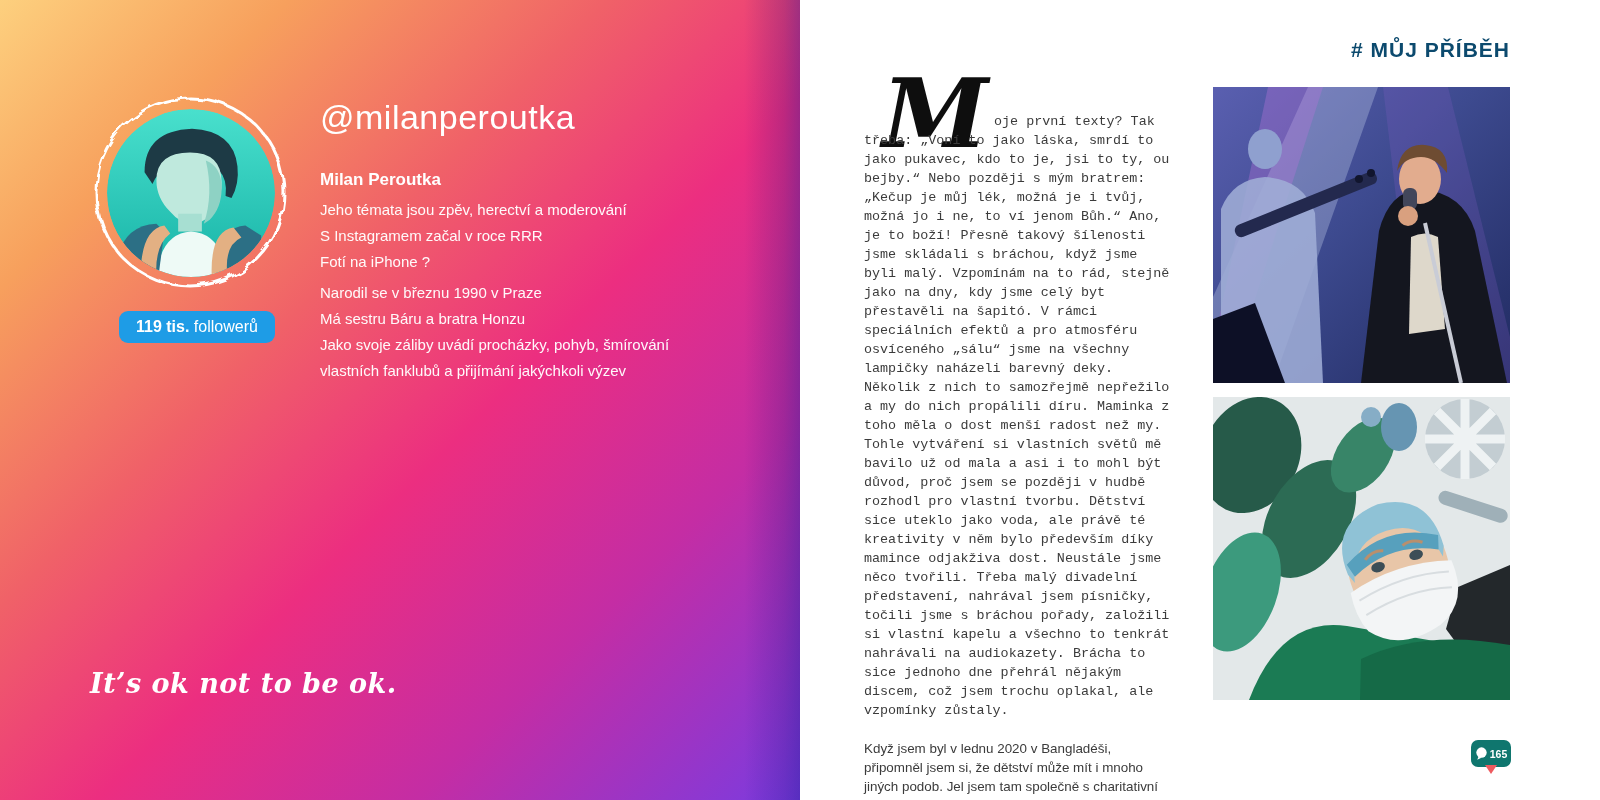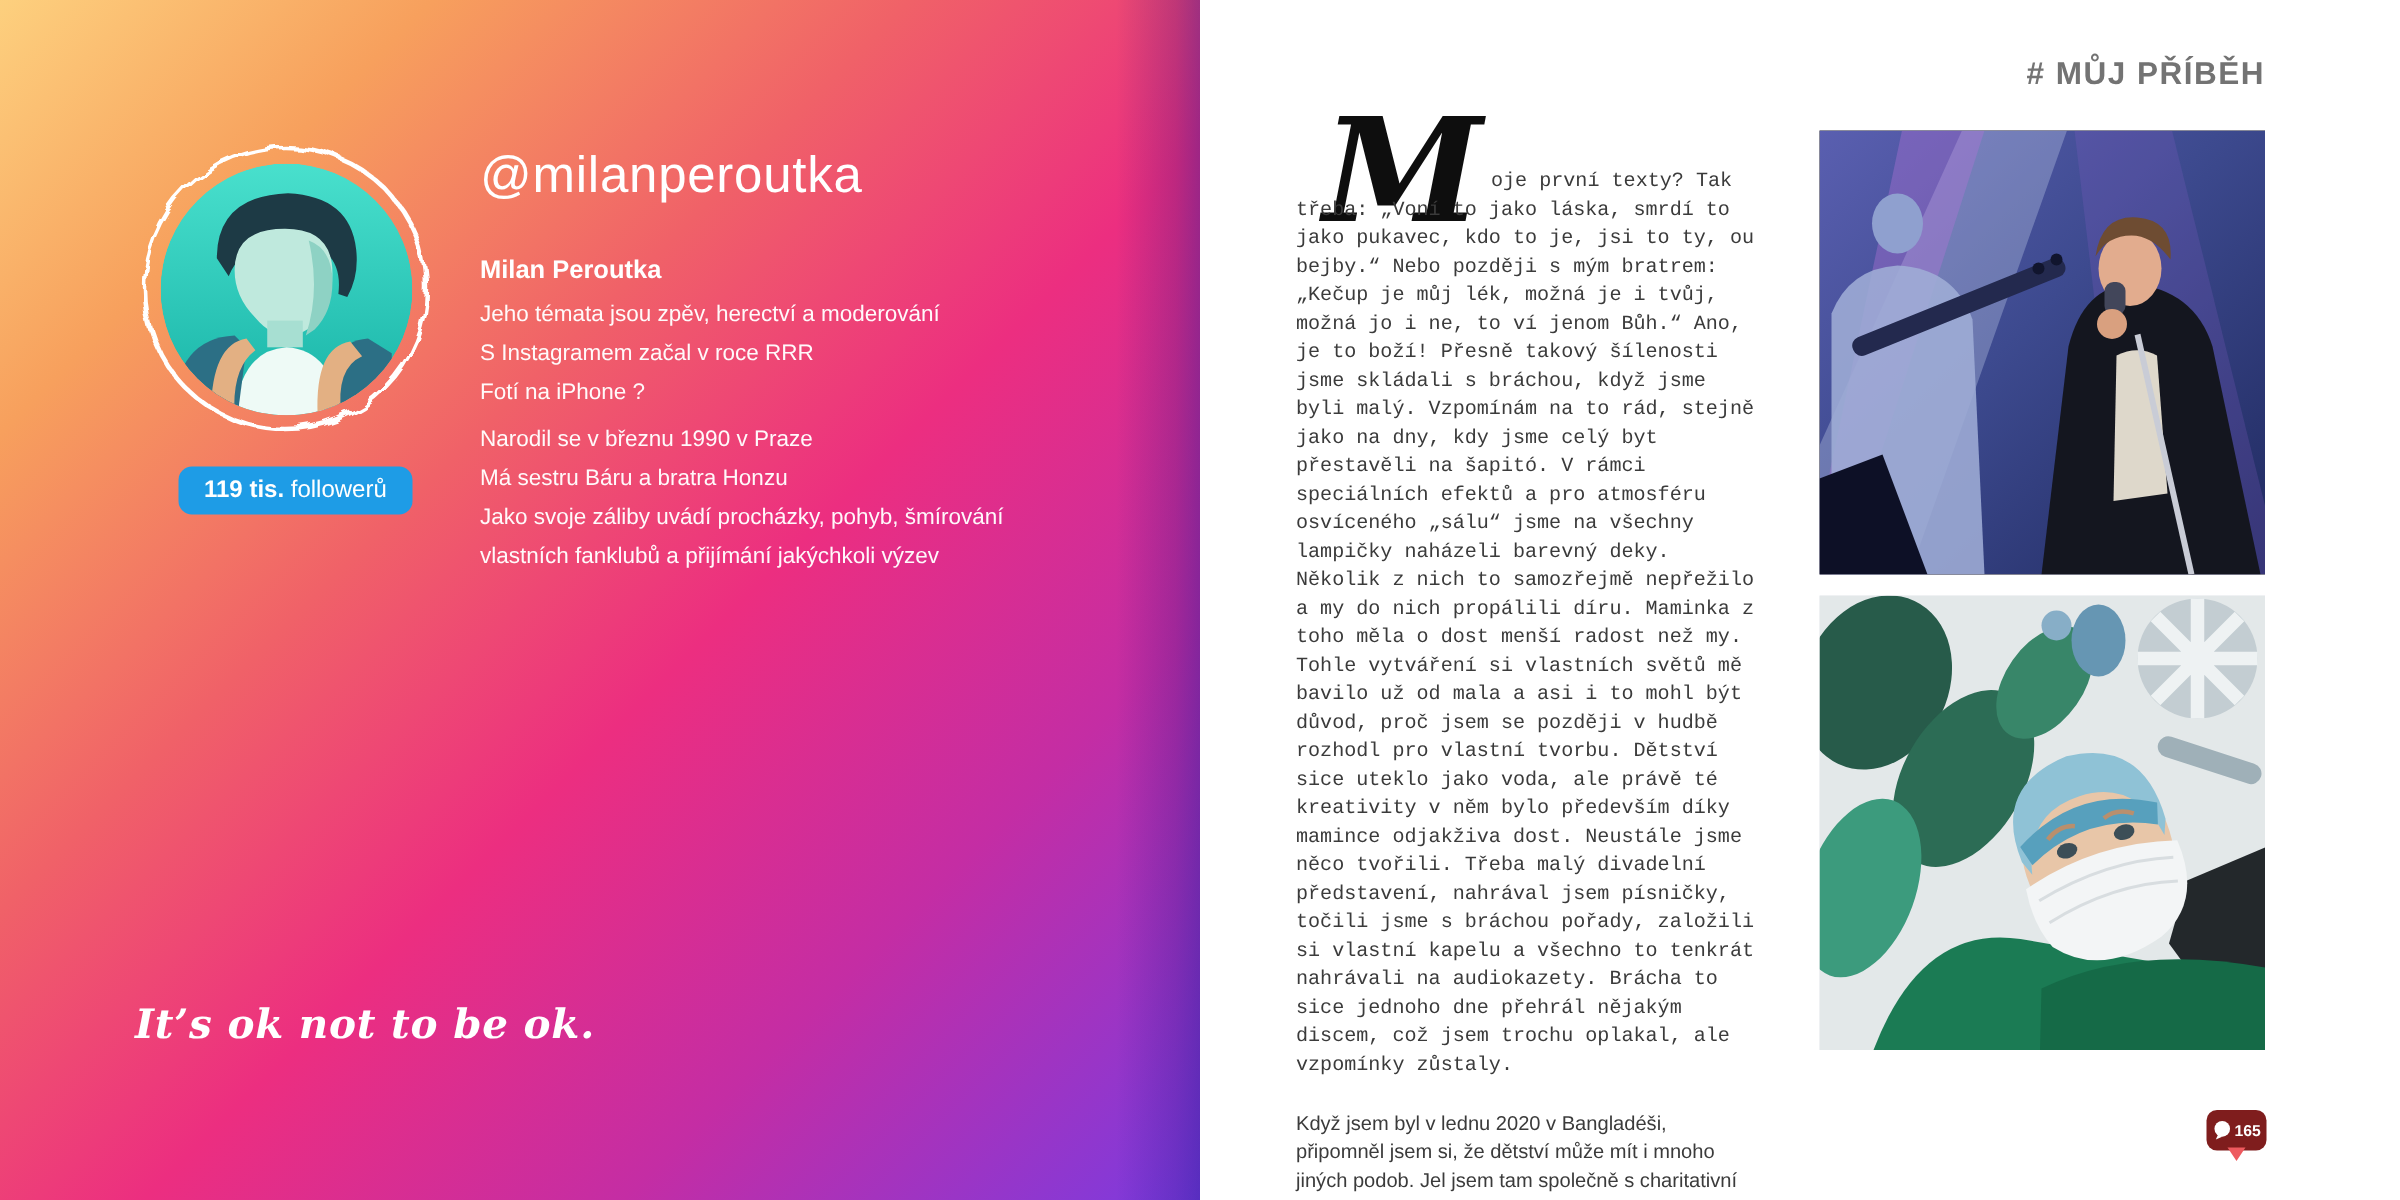--- a/index.html
+++ b/index.html
@@ -30,37 +30,37 @@
   .followers-badge { position:absolute; left:119px; top:311px; background:#1e9ce6;
     color:#fff; font-size:16px; padding:7px 17px; border-radius:9px; white-space:nowrap; }
   .followers-badge b { font-weight:700; }
 
   .quote { position:absolute; left:90px; top:668px; color:#fff;
     font-family:"DejaVu Serif", serif; font-style:italic; font-weight:700;
     font-size:27px; letter-spacing:.5px; }
 
   
   .page-right { position:relative; width:800px; height:800px; background:#fff; }
-  .chapter-header { position:absolute; top:38px; right:90px; color:#737373;
+  .chapter-header { position:absolute; top:38px; right:90px; color:#0c4a6e;
     font-size:21px; font-weight:700; letter-spacing:1px;margin-left:23px; }
 
   .story-col { position:absolute; left:64px; top:112px; width:306px;
     color:#3b3b3b; font-size:13.4px; line-height:19px; }
   .story-col p.first { text-indent:130px;font-family:Liberation Mono, monospace; }
   .story-col p + p { margin-top:19px; }
   .dropcap { position:absolute; left:82px; top:66px; font-family:"DejaVu Serif", serif;
     font-style:italic; font-weight:700; font-size:96px; line-height:1; color:#0e0e0e; }
 
   .photo { position:absolute; left:413px; width:297px; overflow:hidden; background:#223; }
   .photo svg { display:block; width:100%; height:100%; }
   .photo-concert { top:87px; height:296px; }
   .photo-or { top:397px; height:303px; background:#e3e8e9; }
 
   .comment-badge { position:absolute; left:671px; top:740px; width:40px; height:27px;
-    background:#7f1d1d; border-radius:7px; display:flex; align-items:center;
+    background:#0f766e; border-radius:7px; display:flex; align-items:center;
     justify-content:center; gap:2px; }
   .comment-badge::after { content:""; position:absolute; left:14px; top:25px;
     border-left:6px solid transparent; border-right:6px solid transparent;
     border-top:9px solid #ee5a5f; }
   .comment-count { color:#fff; font-size:10.5px; font-weight:700; }
 </style>
 </head>
 <body>
 
 <div class="spread">

